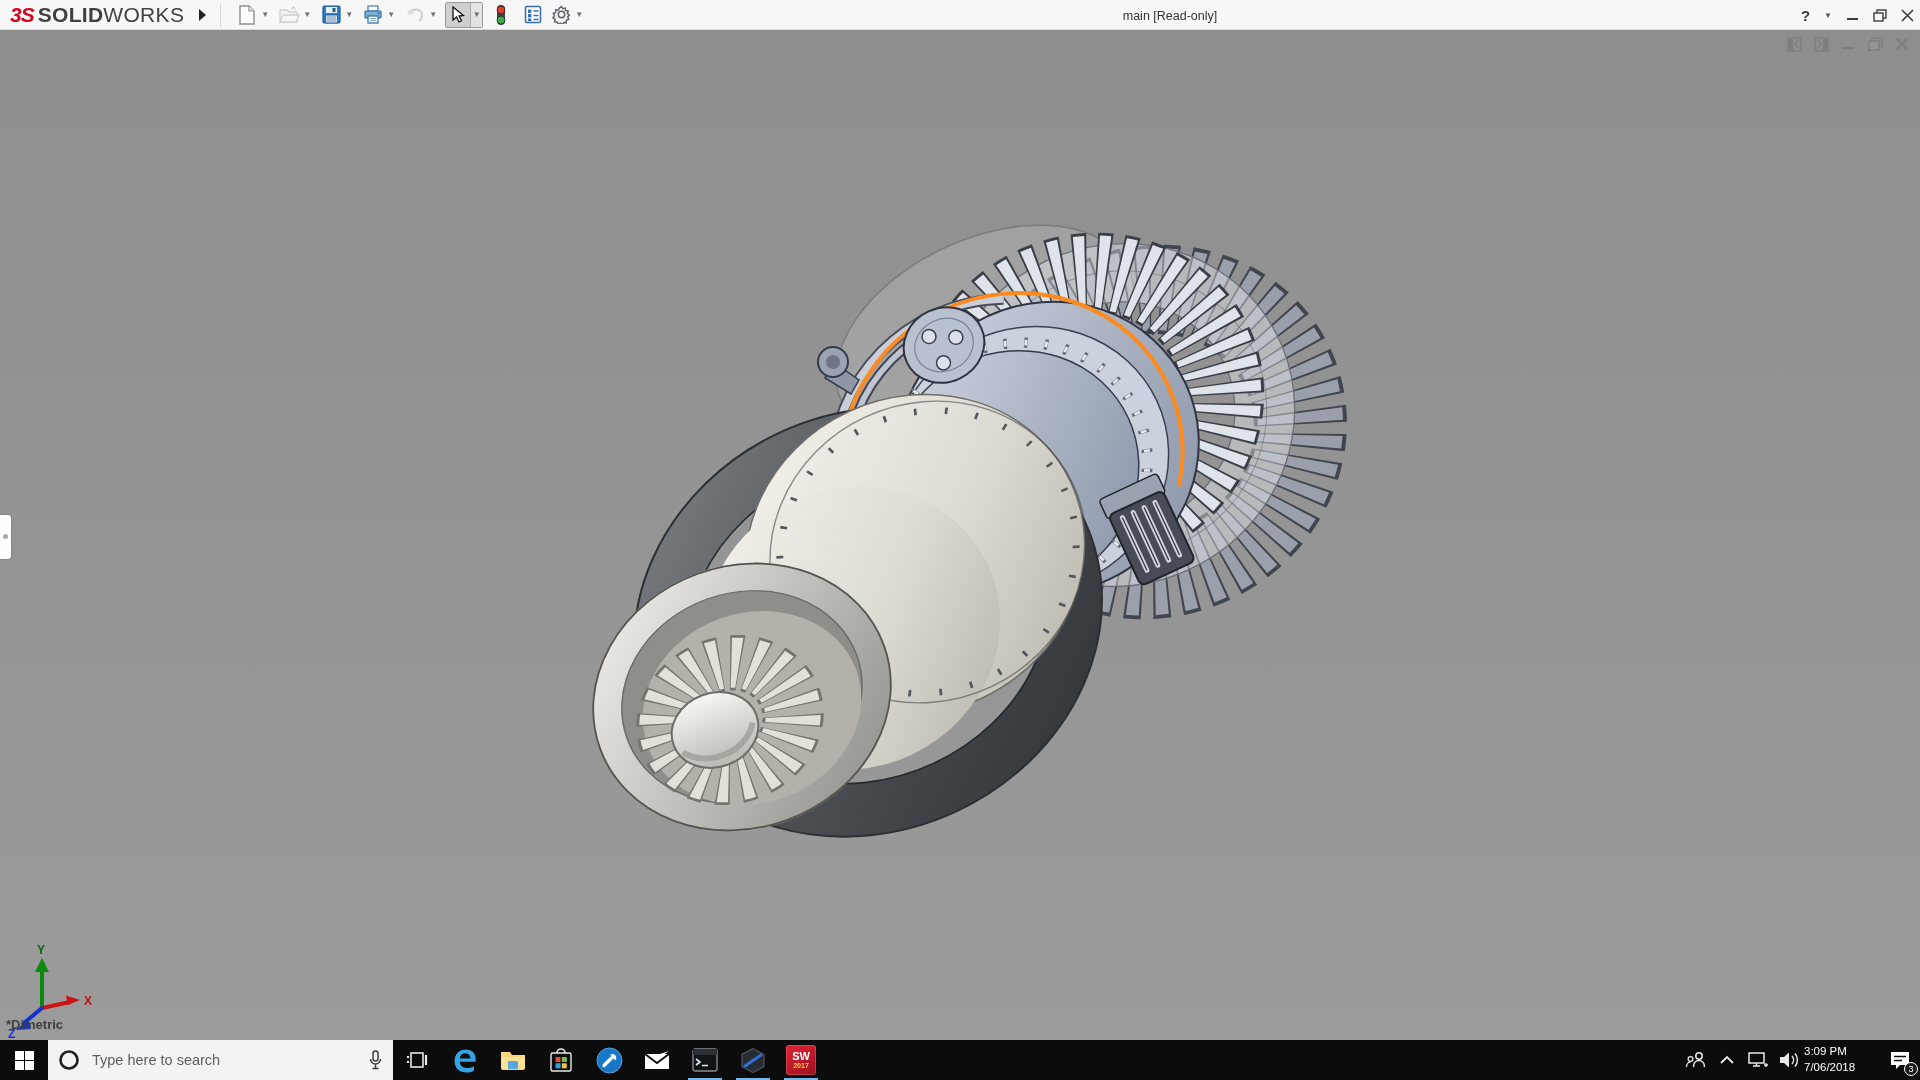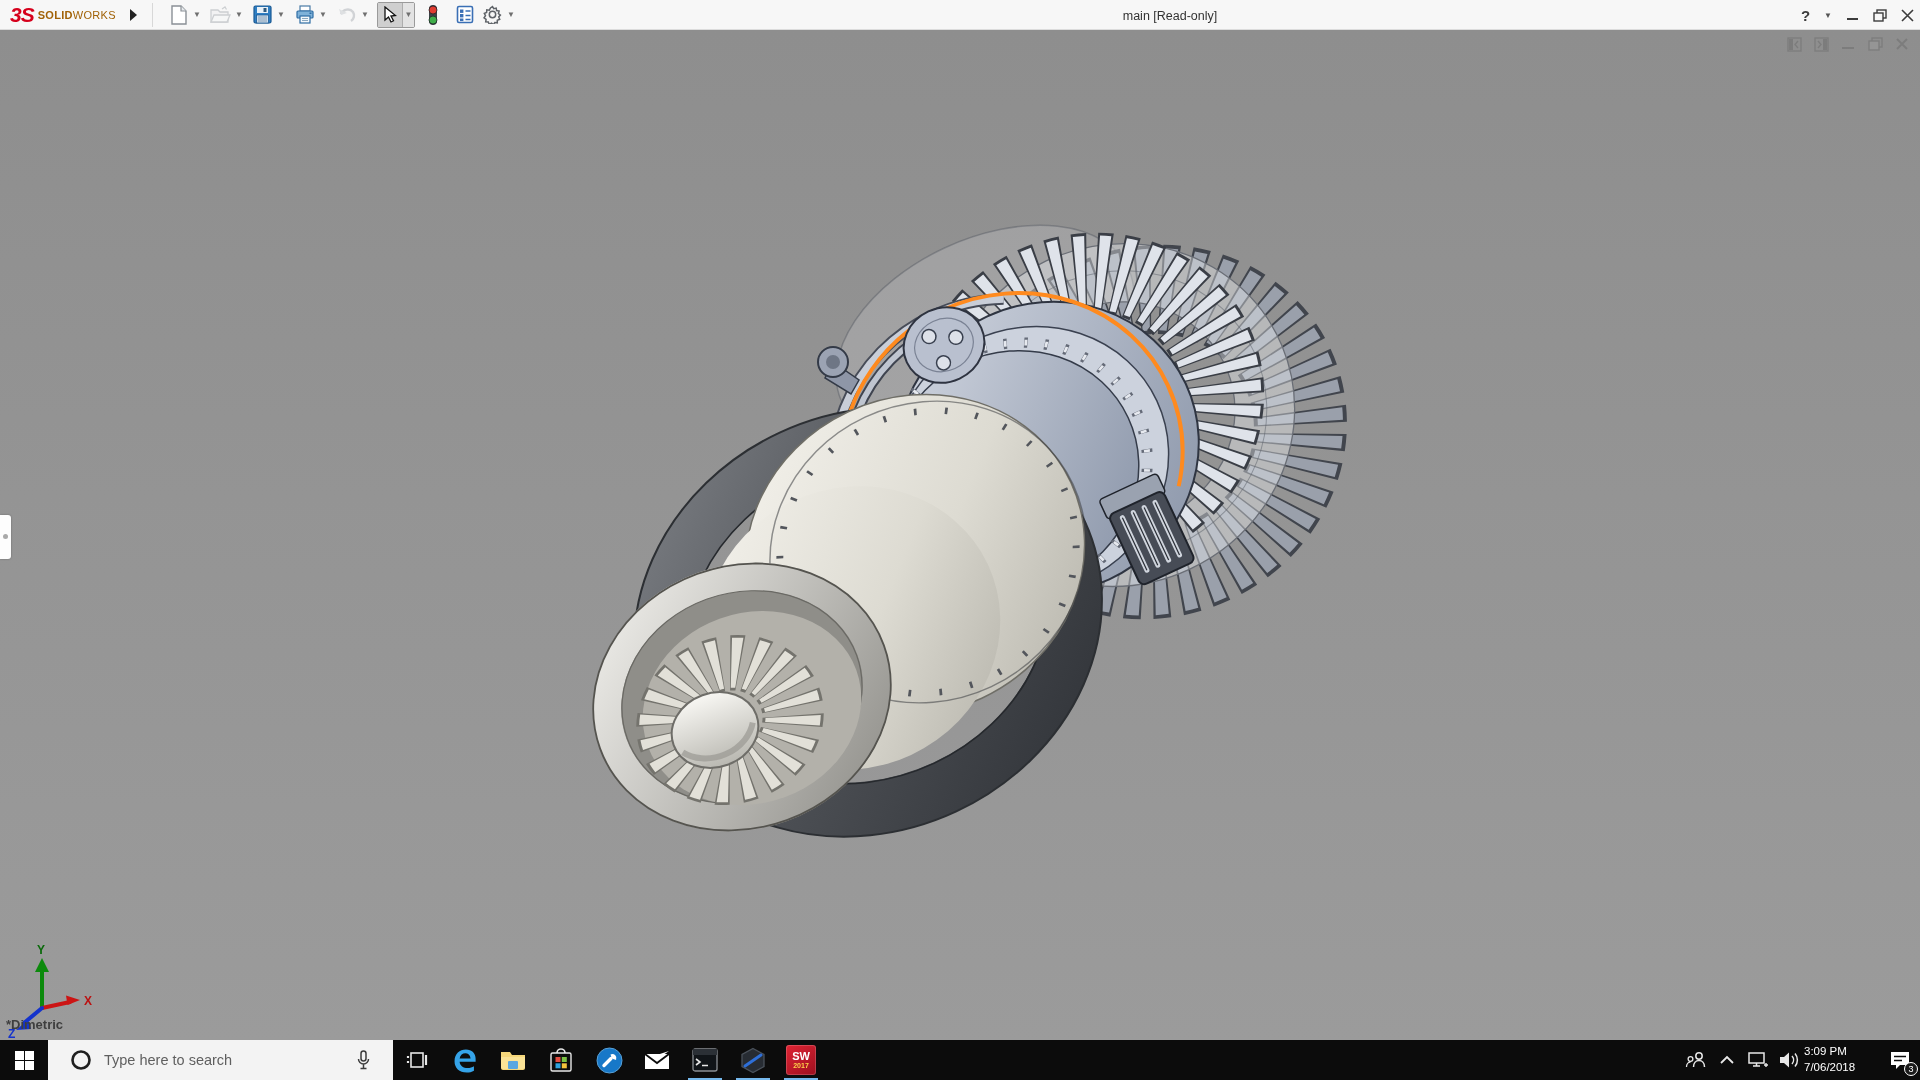--- a/index.html
+++ b/index.html
@@ -3,21 +3,21 @@
 <meta charset="utf-8">
 <style>
   html,body{margin:0;padding:0;background:#000;}
   *{box-sizing:border-box;font-family:"Liberation Sans",sans-serif;}
   .screen{position:relative;width:1920px;height:1080px;overflow:hidden;background:#949494;}
 
   
   .titlebar{position:absolute;left:0;top:0;width:1920px;height:30px;background:#f7f7f7;border-bottom:1px solid #dcdcdc;display:flex;align-items:center;}
   .brand{display:flex;align-items:center;height:100%;padding:0 6px 0 10px;}
   .brand .ds{color:#d6001c;font-size:21px;font-weight:bold;font-style:italic;letter-spacing:-1px;margin-right:4px;}
-  .brand .bname{color:#a16207;font-size:11px;letter-spacing:.3px;}
+  .brand .bname{color:#404040;font-size:21px;letter-spacing:.3px;}
   .brand .bname b{font-weight:bold;}
   .flyout{width:20px;height:22px;display:flex;align-items:center;justify-content:center;margin-left:2px;}
   .vsep{width:1px;height:24px;background:#d8d8d8;margin:0 14px 0 8px;}
   .tb-group{display:flex;align-items:center;margin-right:6px;}
   .tb-btn{width:24px;height:24px;display:flex;align-items:center;justify-content:center;}
   .tb-caret{width:12px;height:24px;display:flex;align-items:center;justify-content:center;color:#6f6f6f;font-size:8px;}
   .sel-wrap{display:flex;align-items:center;border:1px solid #9a9a9a;background:#d7d7d7;border-radius:2px;height:26px;margin-right:6px;}
   .sel-wrap .tb-btn{background:#cfcfcf;height:24px;}
   .sel-wrap .tb-caret{border-left:1px solid #adadad;height:24px;background:#e3e3e3;}
   .win-title{position:absolute;left:1060px;top:0;width:220px;height:32px;display:flex;align-items:center;justify-content:center;font-size:12.5px;color:#333;}
@@ -30,21 +30,21 @@
   .ghost-ctrls{position:absolute;right:10px;top:6px;display:flex;gap:11px;opacity:.55;}
   .ghost-ctrls span{width:16px;height:16px;display:flex;align-items:center;justify-content:center;}
   .side-tab{position:absolute;left:0;top:485px;width:11px;height:44px;background:#fdfdfd;border-radius:0 3px 3px 0;box-shadow:0 0 2px rgba(0,0,0,.35);}
   .side-tab i{position:absolute;left:3px;top:19px;width:5px;height:5px;border-radius:50%;background:#a9a9a9;display:block;}
   .orient-label{position:absolute;left:6px;bottom:8px;font-size:13px;font-weight:bold;color:#3e3e3e;}
   .engine-svg,.triad-svg{position:absolute;left:0;top:0;}
 
   
   .taskbar{position:absolute;left:0;top:1040px;width:1920px;height:40px;background:#0c0c0c;display:flex;align-items:stretch;}
   .tb-start{width:48px;display:flex;align-items:center;justify-content:center;}
-  .tb-search{width:345px;background:#f3f3f3;display:flex;align-items:center;padding:0 22px;gap:10px;}
+  .tb-search{width:345px;background:#f3f3f3;display:flex;align-items:center;padding:0 10px;gap:10px;}
   .tb-search input{flex:1;border:none;outline:none;background:transparent;font-size:14.5px;color:#444;}
   .tb-search input::placeholder{color:#5f5f5f;}
   .task-icon{width:48px;position:relative;display:flex;align-items:center;justify-content:center;}
   .underline{position:absolute;left:7px;bottom:0;width:34px;height:2.5px;background:#76b9ed;}
   .tb-spacer{flex:1;}
   .tray{display:flex;align-items:center;}
   .tray-icon{width:31px;height:40px;display:flex;align-items:center;justify-content:center;}
   .clock{width:76px;text-align:left;color:#fff;font-size:11.5px;line-height:1.35;}
   .sw-badge{width:30px;height:30px;background:linear-gradient(145deg,#e02434,#9c101f);border-radius:3px;display:flex;flex-direction:column;align-items:center;justify-content:center;box-shadow:inset 0 0 0 1px rgba(255,255,255,.18);}
   .sw-badge .l1{color:#fff;font-weight:bold;font-size:11px;line-height:11px;}

